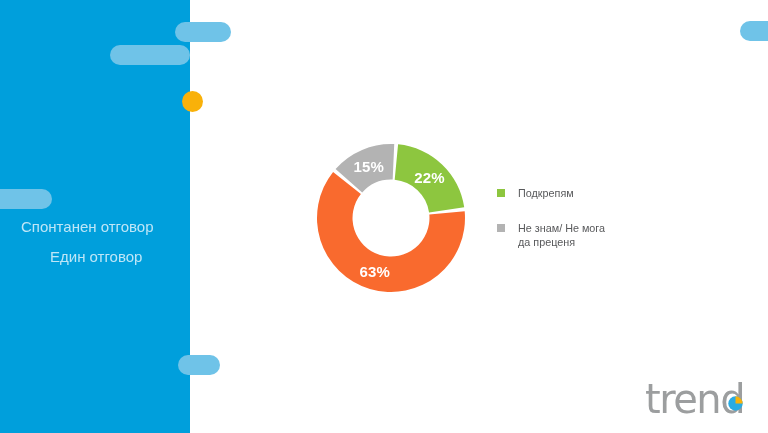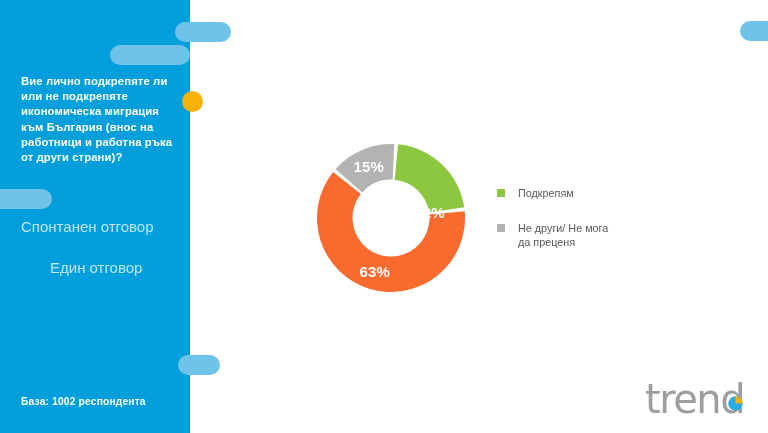--- a/index.html
+++ b/index.html
@@ -67,21 +67,21 @@
   }
   .note {
     position: absolute;
     left: 21px;
     color: #BEE6F7;
     font-size: 15px;
     line-height: 14px;
     font-weight: normal;
   }
   .note-1 { top: 220px; }
-  .note-2 { top: 261px; padding-left: 29px; }
+  .note-2 { top: 250px; padding-left: 29px; }
 
   .base {
     position: absolute;
     left: 21px;
     top: 396px;
     color: #ffffff;
     font-size: 10.2px;
     font-weight: bold;
     letter-spacing: 0.2px;
   }
@@ -165,46 +165,44 @@
 
   <div class="sidebar" style="background: rgb(0, 159, 220);"></div>
 
   <div class="pill pill-b" style="background: rgb(111, 195, 232);"></div>
   <div class="pill pill-c" style="background: rgb(111, 195, 232);"></div>
   <div class="pill pill-a" style="background: rgb(111, 195, 232);"></div>
   <div class="pill pill-d" style="background: rgb(111, 195, 232);"></div>
   <div class="pill pill-e" style="background: rgb(111, 195, 232);"></div>
   <div class="dot-orange" style="background: rgb(249, 177, 9);"></div>
 
-  <div class="question">Вие лично подкрепяте ли или не подкрепяте икономическа миграция към България (внос на работници и работна ръка от други страни)?</div>
   <div class="note note-1">Спонтанен отговор</div>
   <div class="note note-2">Един отговор</div>
-  <div class="base">База:  1002 респондента</div>
 
   <div class="chart-area">
     <svg class="donut-svg" width="190" height="180" viewBox="0 0 190 180">
       <g id="donut-slices">
           <path d="M 98.09258568649658 14.340681320828779 A 74 74 0 0 1 164.22490839110372 77.31764112592799 L 129.07695236337395 82.44517338548255 A 38.480000000000004 38.480000000000004 0 0 0 94.68814455697822 49.69715428683096 Z" fill="#8DC63F"></path>
           <path d="M 164.68362766565906 81.16457652895444 A 74 74 0 1 1 33.086996392921364 41.933916888816164 L 60.8852381243191 64.0456367821844 A 38.480000000000004 38.480000000000004 0 1 0 129.3154863861427 84.44557979505632 Z" fill="#F96A2E"></path>
           <path d="M 35.57727666161382 38.96611643203545 A 74 74 0 0 1 94.22783466503485 14.07043160294252 L 92.67847402581812 49.55662443353011 A 38.480000000000004 38.480000000000004 0 0 0 62.18018386403918 62.502380544658436 Z" fill="#B3B3B3"></path>
         </g>
     </svg>
-    <div class="slice-label lbl-green" style="left: 114.284px; top: 38.7726px; margin-top: 35px;">22%</div>
+    <div class="slice-label lbl-green" style="left: 114.284px; top: 38.7726px;">22%</div>
     <div class="slice-label lbl-gray" style="left: 53.5253px; top: 27.7308px;">15%</div>
     <div class="slice-label lbl-orange" style="left: 59.4329px; top: 133.396px; text-align: center;">63%</div>
   </div>
 
   <div class="legend">
     <div class="legend-row">
       <div class="swatch" style="background: rgb(141, 198, 63);"></div>
       <div class="legend-text">Подкрепям</div>
     </div>
     <div class="legend-row">
       <div class="swatch" style="background: rgb(179, 179, 179);"></div>
-      <div class="legend-text">Не други/ Не мога
+      <div class="legend-text">Не знам/ Не мога
 да преценя</div>
     </div>
   </div>
 
   <div class="logo">
     <div class="logo-word" style="color: rgb(156, 158, 159);">trend</div>
     <svg width="110" height="42" viewBox="0 0 110 42" style="position:absolute;left:0;top:0;">
       <g id="logo-mark">
           <circle cx="90.5" cy="25.5" r="7.2" fill="#29ABE2"></circle>
           <path d="M 90.5 25.5 L 90.5 18.3 A 7.2 7.2 0 0 1 97.7 25.5 Z" fill="#F9B109"></path>

